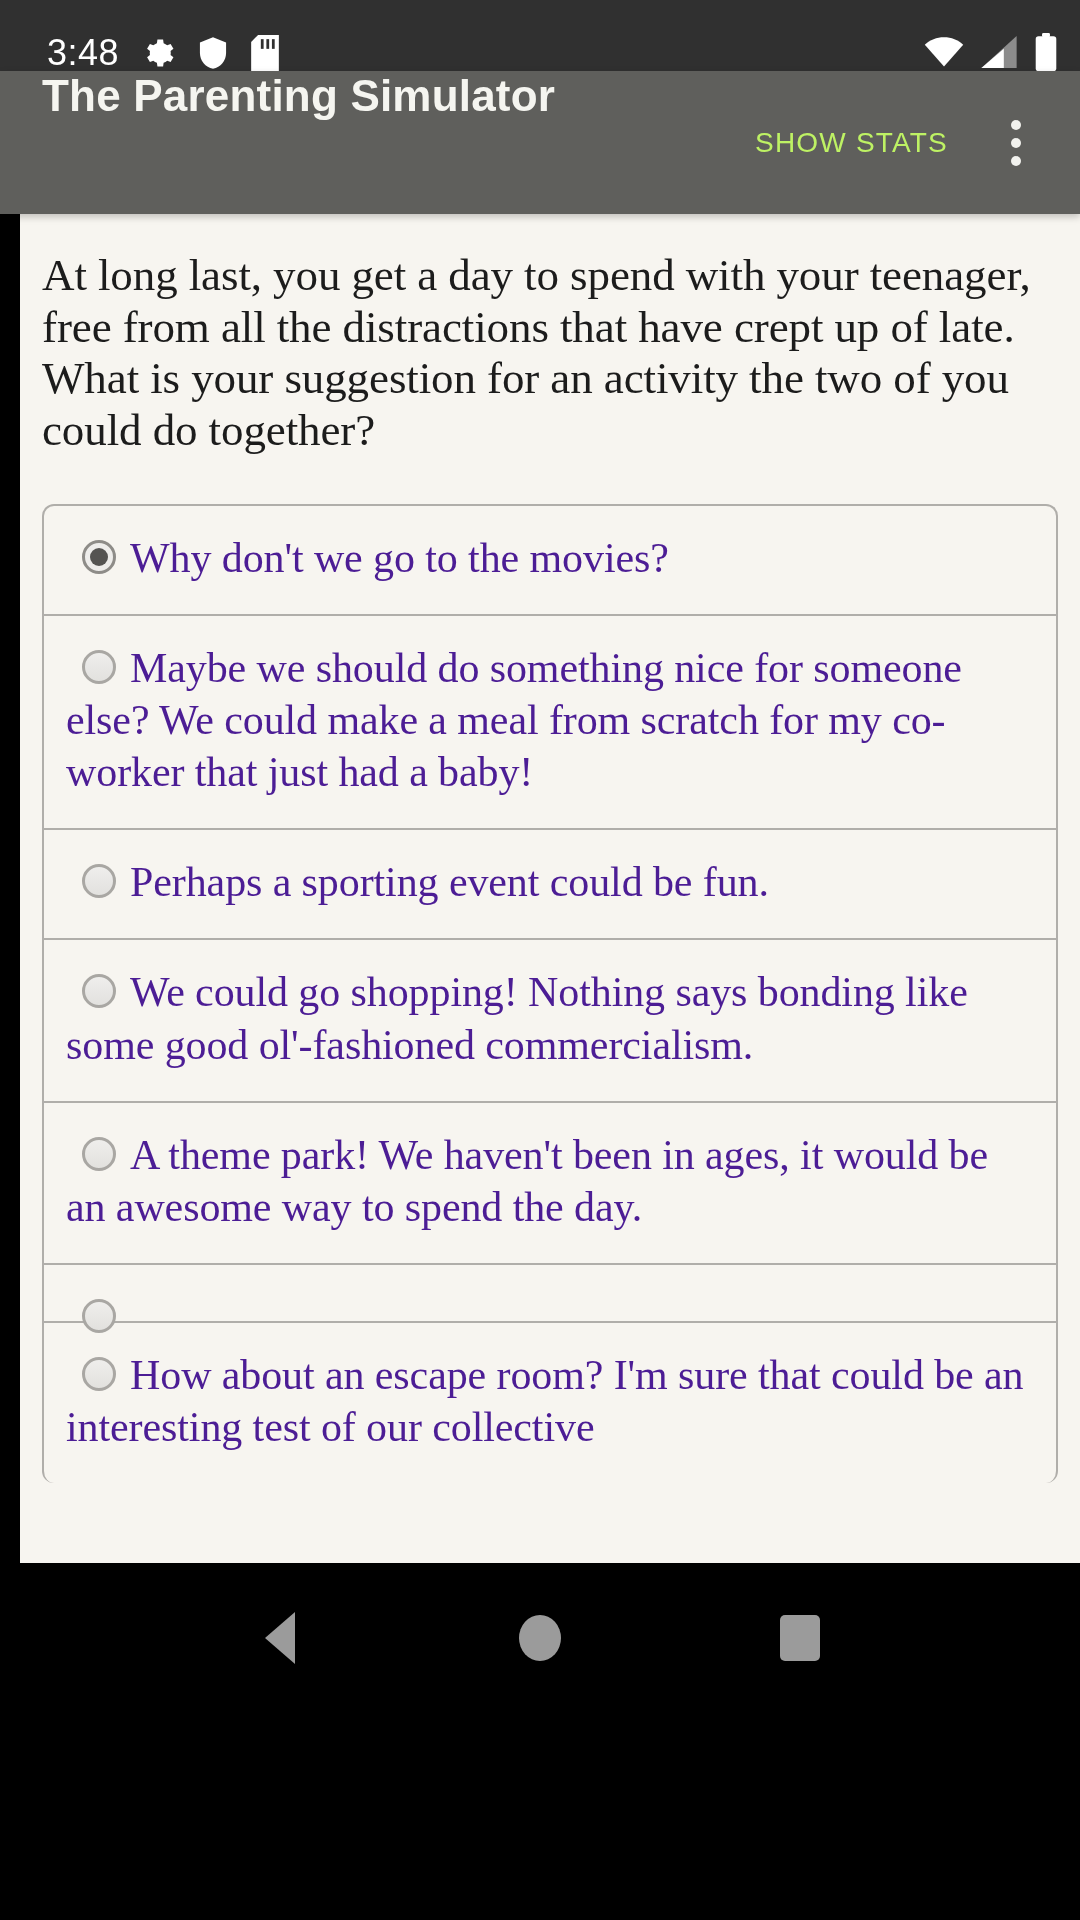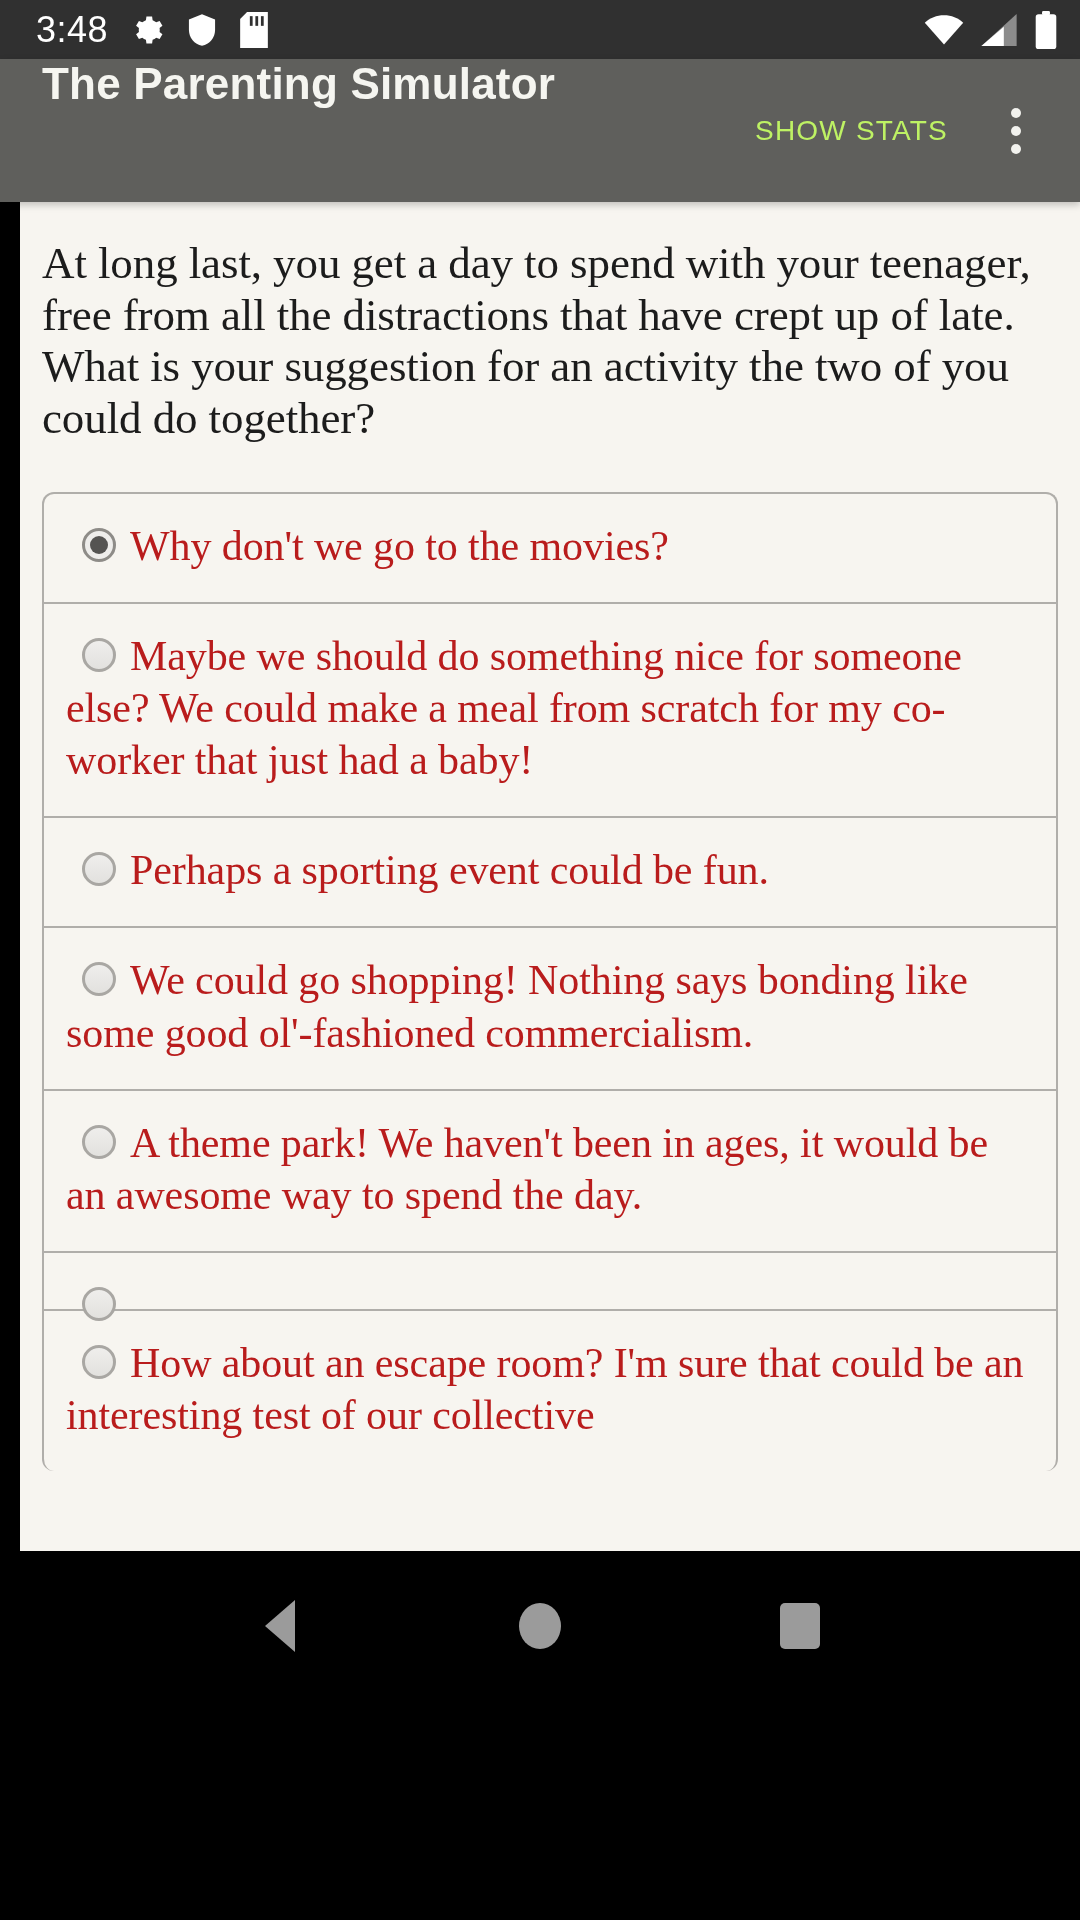--- a/index.html
+++ b/index.html
@@ -5,25 +5,25 @@
   * { margin:0; padding:0; box-sizing:border-box; }
   html, body {
     width:1080px; height:1920px;
     background:#000;
     font-family:"Liberation Sans", sans-serif;
     overflow:hidden;
   }
 
   
   .status-bar {
-    height:59px;
+    height:71px;
     background:#303030;
     display:flex;
-    align-items:center;
-    padding:0 22px 0 36px;
+    align-items:flex-end;
+    padding:0 22px 0 47px;
     color:#fff;
   }
   .status-left { display:flex; align-items:center; gap:22px; }
   .status-time { font-size:36px; font-weight:400; letter-spacing:.5px; line-height:1; }
   .status-right { margin-left:auto; display:flex; align-items:center; gap:16px; }
   .sb-icon { display:flex; align-items:center; justify-content:center; }
 
   
   .app-bar {
     height:143px;
@@ -91,21 +91,21 @@
     display:block;
     border-bottom:2px solid #b0aeaa;
     padding:26px 24px 30px 22px;
     position:relative;
   }
   .option:last-child { border-bottom:none; }
   .option-text {
     font-family:"Liberation Serif", serif;
     font-size:42px;
     line-height:1.24;
-    color:#b91c1c;
+    color:#4c1d95;
     text-indent:64px;
     letter-spacing:-.1px;
   }
   .radio {
     position:absolute;
     left:38px;
     top:34px;
     width:34px; height:34px;
     border-radius:50%;
     border:3px solid #a9a7a3;

